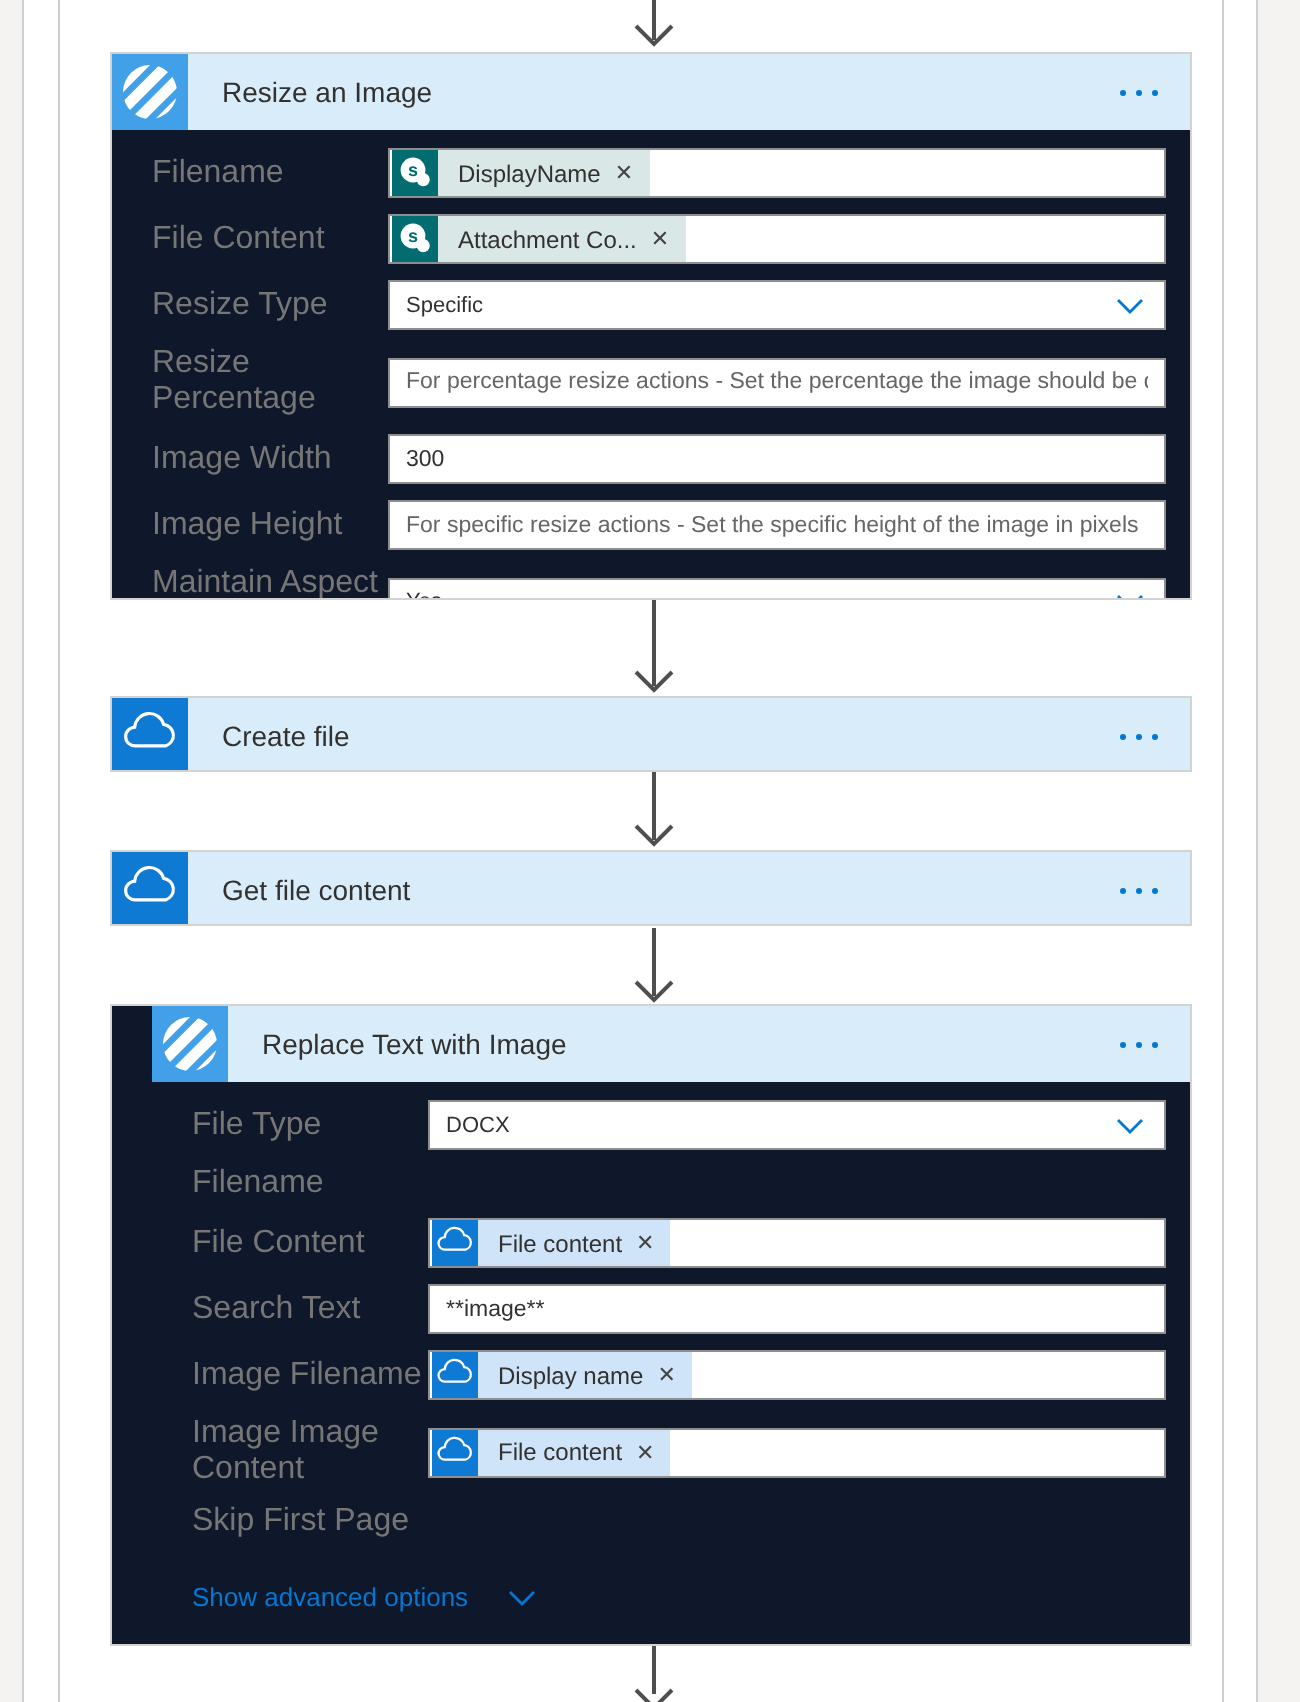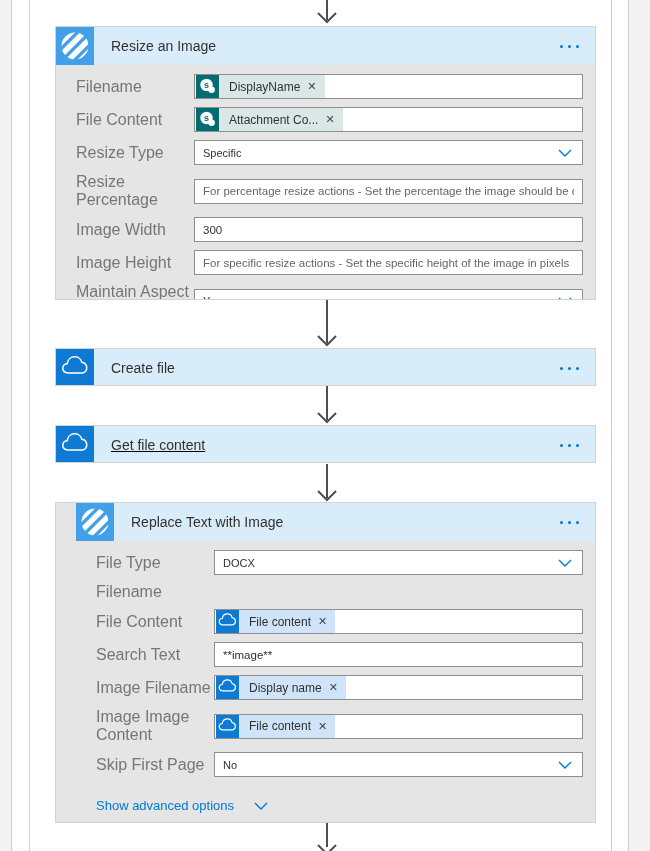--- a/index.html
+++ b/index.html
@@ -1,21 +1,21 @@
 <!DOCTYPE html>
 <html><head>
 <meta charset="utf-8">
 <style>
   html,body{margin:0;padding:0;}
   .canvas{position:relative;width:650px;height:851px;background:#ffffff;overflow:hidden;
           font-family:"Liberation Sans",sans-serif;}
   .gutter{position:absolute;top:0;bottom:0;background:#f4f3f2;}
   .vline{position:absolute;top:0;bottom:0;width:1px;background:#cfcfcf;}
 
-  .card{position:absolute;left:55px;width:541px;background:#e5e5e5;border:1px solid #d3d3d3;
+  .card{position:absolute;left:55px;width:541px;background:#0f172a;border:1px solid #d3d3d3;
         box-sizing:border-box;overflow:hidden;}
   .card-header{display:flex;align-items:center;height:38px;background:#d9ecf9;cursor:pointer;}
   .hicon{width:38px;height:38px;flex:none;display:flex;align-items:center;justify-content:center;}
   .hicon.stripes{background:#41a0e8;}
   .hicon.onedrive{background:#0e7ad4;}
   .htitle{margin-left:17px;font-size:14px;color:#323130;}
   .hmenu{margin-left:auto;margin-right:14px;display:flex;gap:5px;padding:6px 2px;cursor:pointer;}
   .hmenu i{width:3px;height:3px;background:#0078d4;border-radius:50%;}
 
   .card-body{padding:9px 12px 4px 20px;}
@@ -188,21 +188,21 @@
       </span>
       <span class="htitle">Create file</span>
       <span class="hmenu">
           <i></i>
           <i></i>
           <i></i>
         </span>
     </div>
   </div>
 
-  <div class="card" style="top:425px;height:38px;text-decoration:underline;">
+  <div class="card" style="top:425px;height:38px;">
     <div class="card-header">
       <span class="hicon onedrive">
         <svg width="34" height="34" viewBox="0 0 24 24">
           <path d="M6.8 15.5 a3.3 3.3 0 0 1 -0.2 -6.6 a5.2 5.2 0 0 1 10.2 -1 a3.9 3.9 0 0 1 0.7 7.6 z" fill="none" stroke="#fff" stroke-width="1.1"></path>
         </svg>
       </span>
       <span class="htitle">Get file content</span>
       <span class="hmenu">
           <i></i>
           <i></i>
@@ -298,26 +298,20 @@
               </svg>
             </span>
             <span class="clabel">File content</span>
             <span class="cx">✕</span>
           </span>
         </div>
       </div>
 
       <div class="frow">
         <span class="flabel">Skip First Page</span>
-        <div class="fbox fselect">
-          <span class="selval">No</span>
-          <svg width="14" height="8" viewBox="0 0 14 8">
-            <polyline points="1,1 7,7 13,1" fill="none" stroke="#0078d4" stroke-width="1.4"></polyline>
-          </svg>
-        </div>
       </div>
 
       <div class="adv-link">
         <span>Show advanced options</span>
         <svg width="14" height="8" viewBox="0 0 14 8">
           <polyline points="1,1 7,7 13,1" fill="none" stroke="#0078d4" stroke-width="1.4"></polyline>
         </svg>
       </div>
 
     </div>

